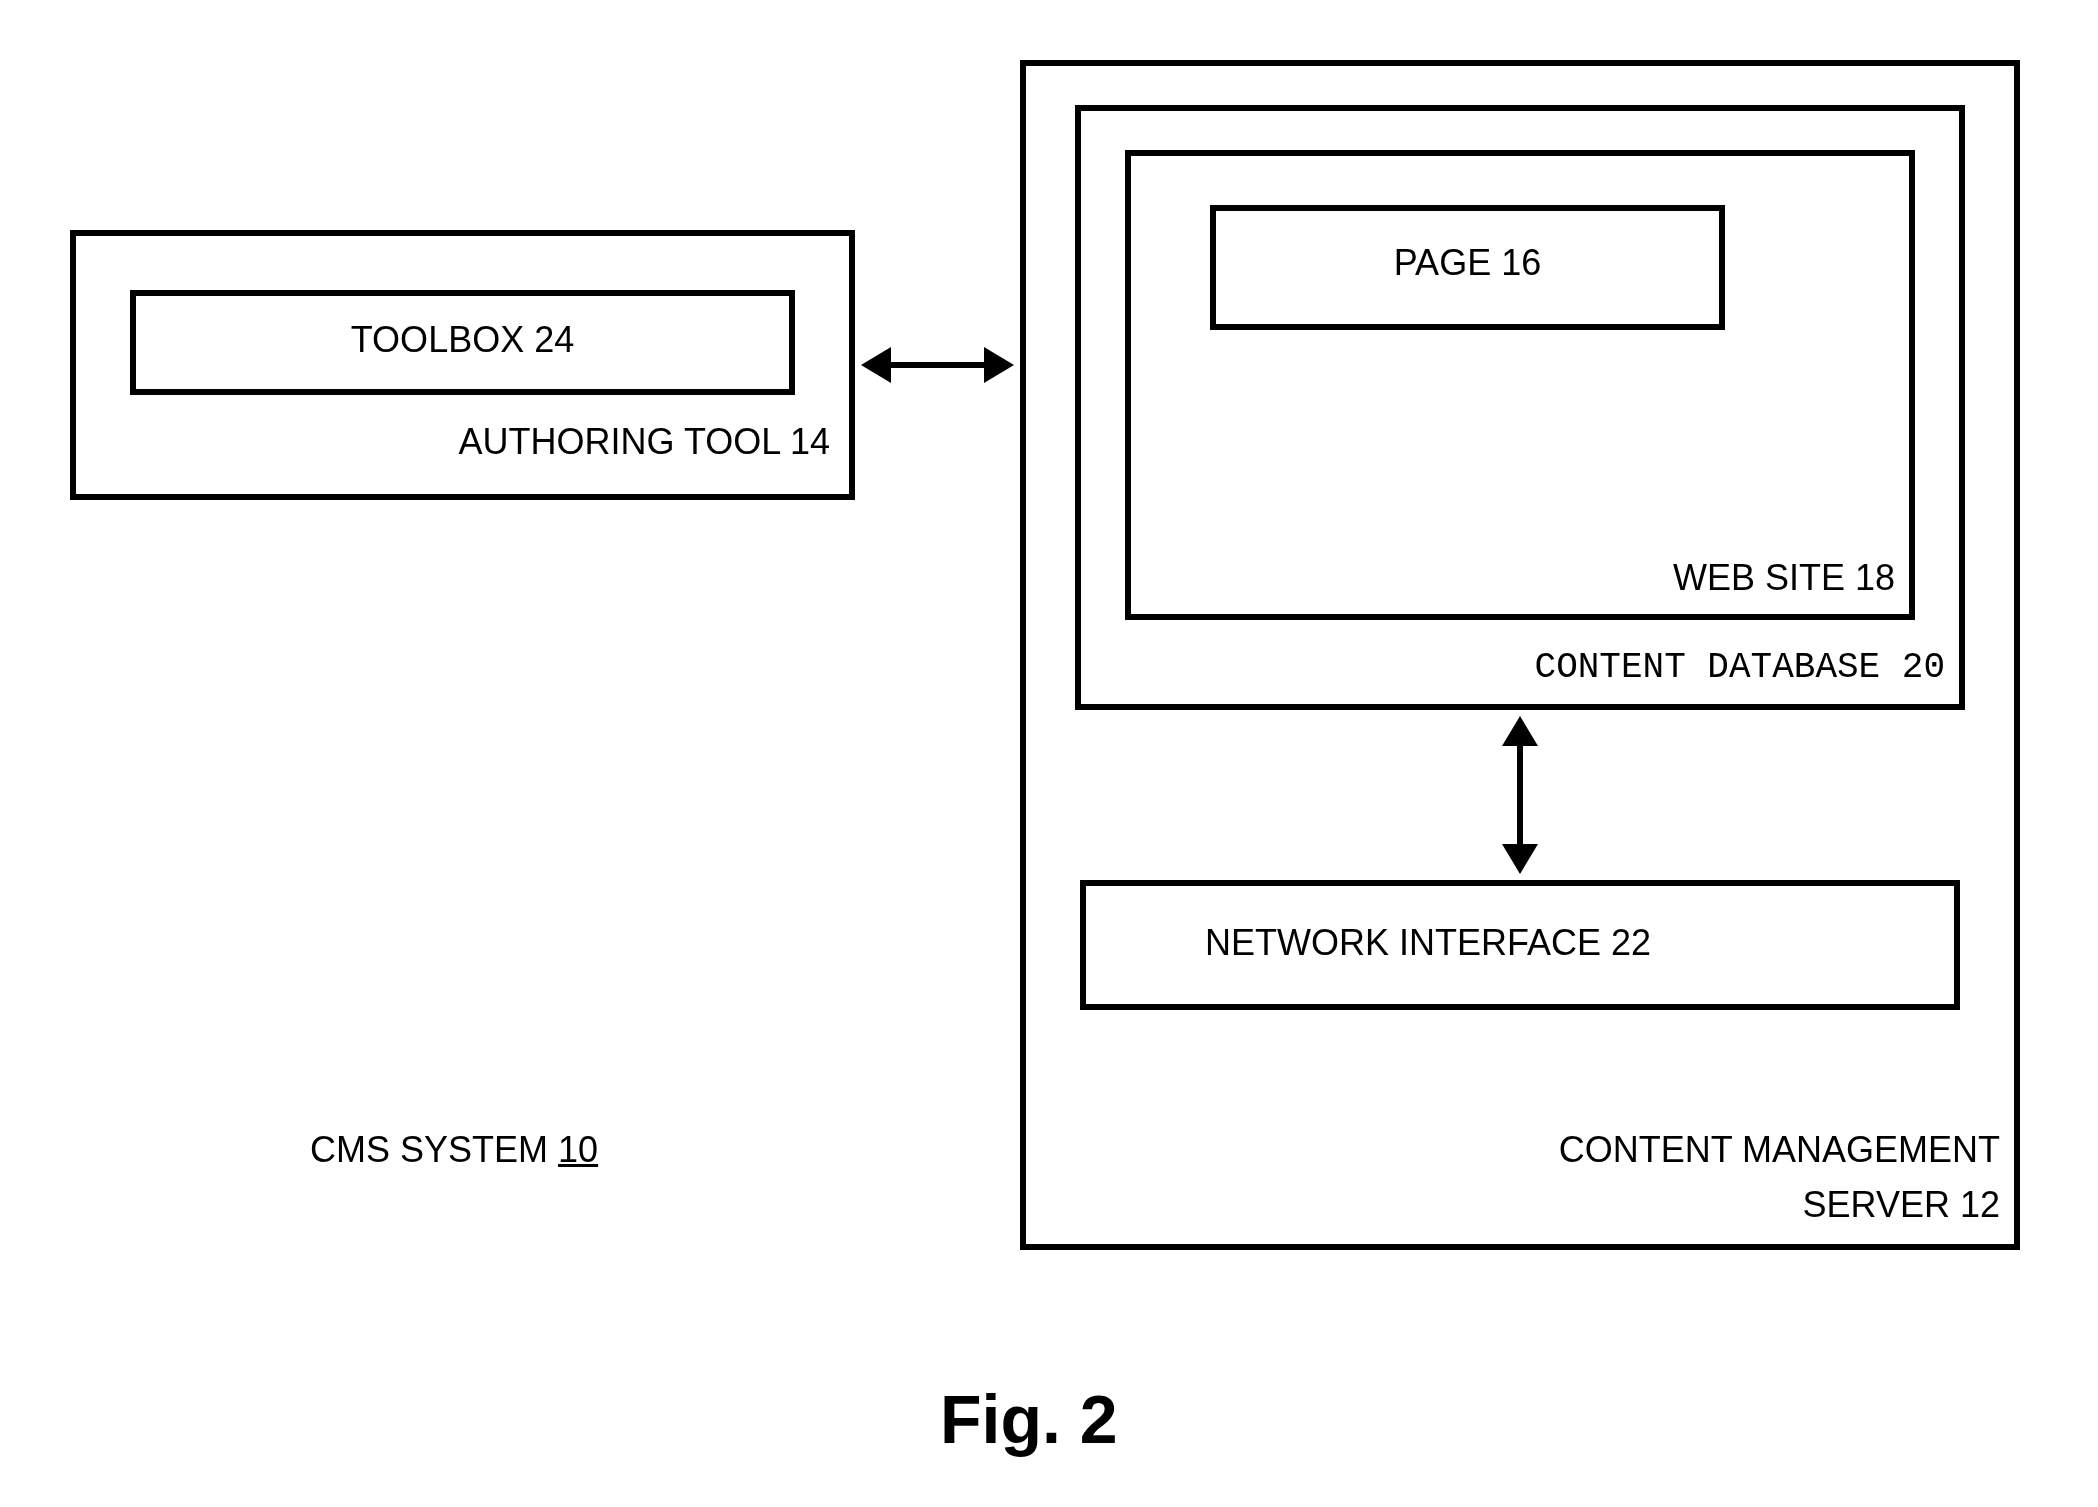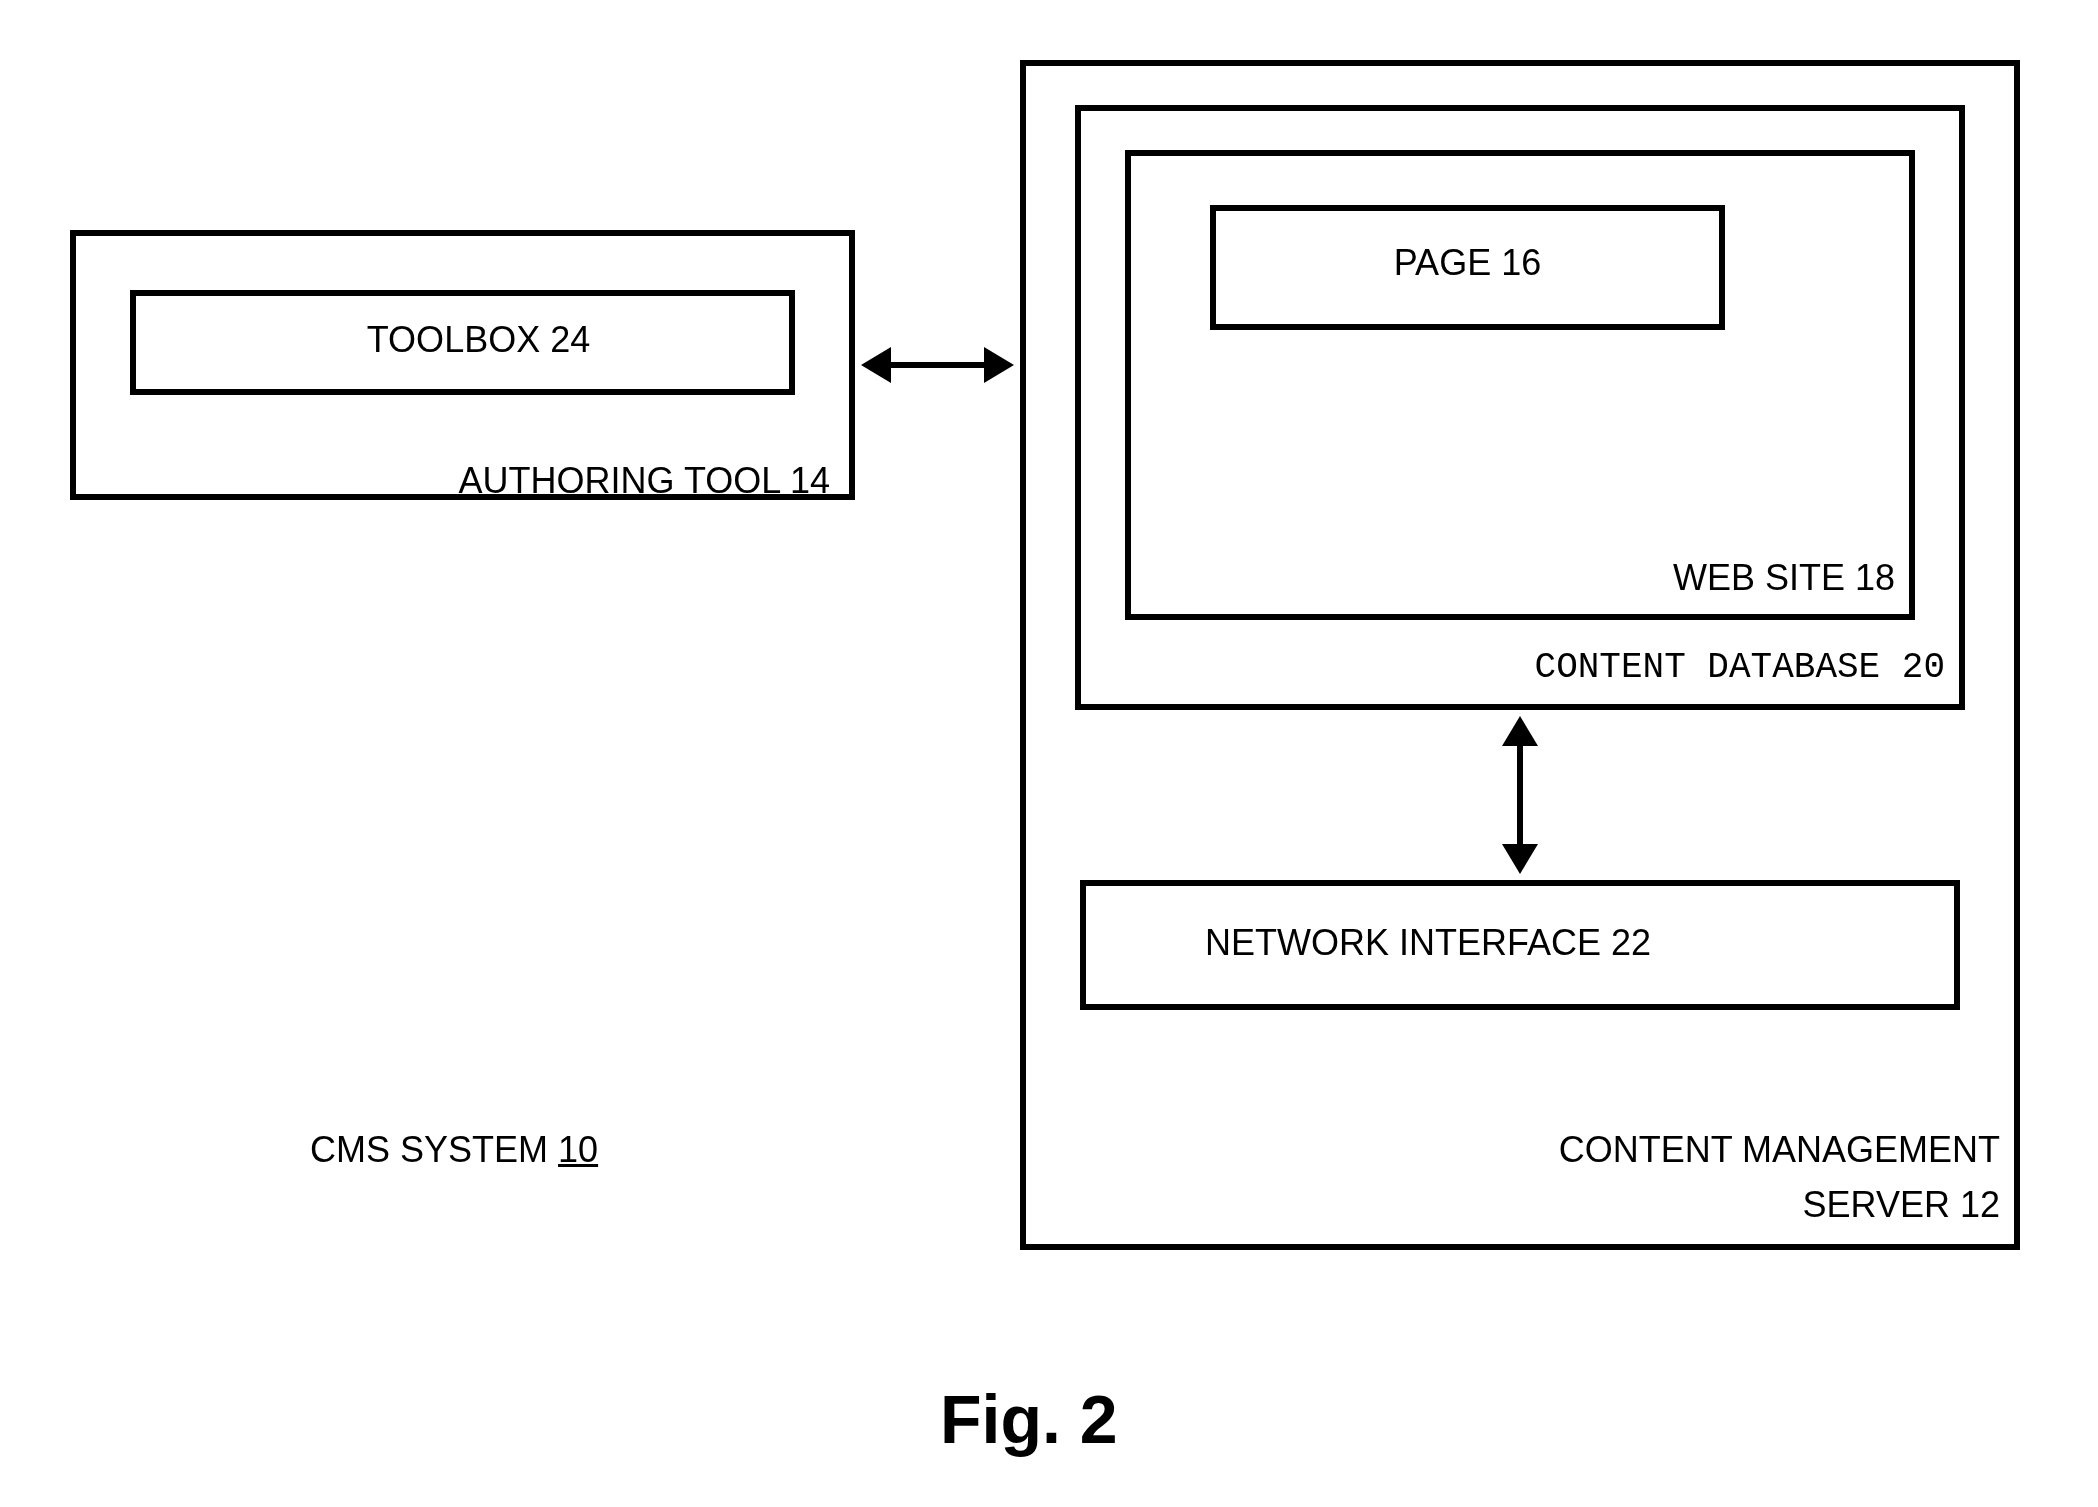--- a/index.html
+++ b/index.html
@@ -74,22 +74,22 @@
   }
 </style>
 </head>
 <body>
 
 <div class="stage">
 
   <div class="box" style="left:70px; top:230px; width:785px; height:270px;"></div>
 
   <div class="box" style="left:130px; top:290px; width:665px; height:105px;"></div>
-  <div class="label center" style="left:130px; top:320px; width:665px;margin-left:16px;">TOOLBOX 24</div>
-  <div class="label right" style="left:130px; top:461px; width:700px;">AUTHORING TOOL 14</div>
+  <div class="label center" style="left:130px; top:320px; width:665px;">TOOLBOX 24</div>
+  <div class="label right" style="left:130px; top:422px; width:700px;">AUTHORING TOOL 14</div>
 
   <div class="box" style="left:1020px; top:60px; width:1000px; height:1190px;"></div>
 
   <div class="box" style="left:1075px; top:105px; width:890px; height:605px;"></div>
   <div class="label right" style="left:1075px; top:648px; width:870px;font-family:Liberation Mono, monospace;">CONTENT DATABASE 20</div>
 
   <div class="box" style="left:1125px; top:150px; width:790px; height:470px;"></div>
   <div class="label right" style="left:1125px; top:558px; width:770px;">WEB SITE 18</div>
 
   <div class="box" style="left:1210px; top:205px; width:515px; height:125px;"></div>

